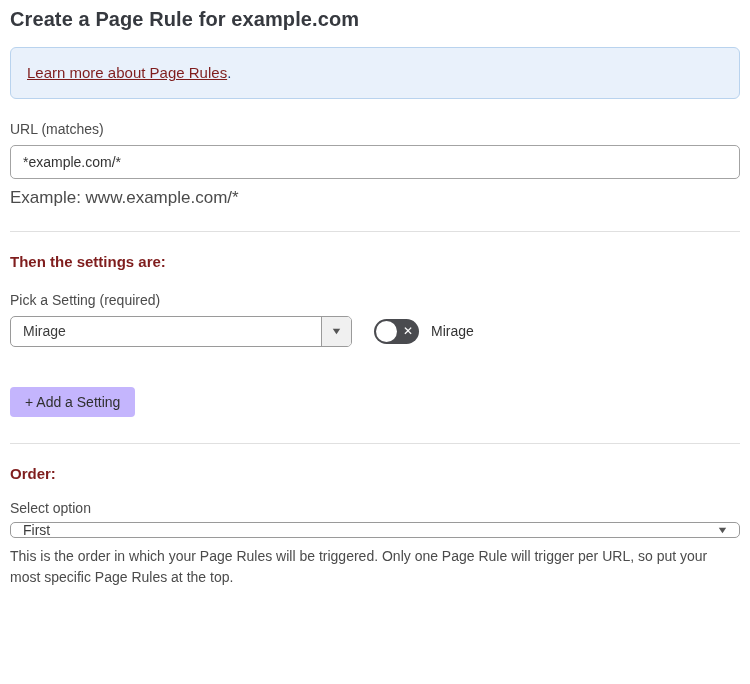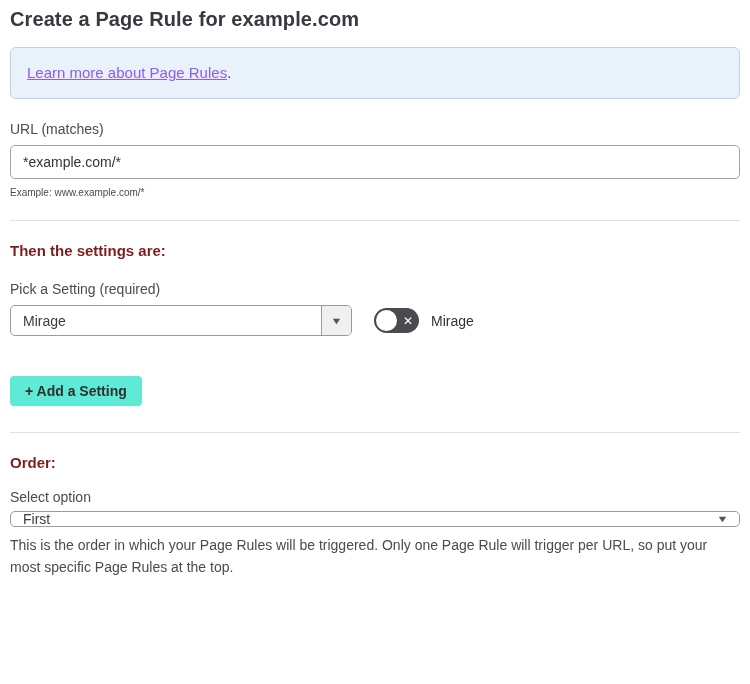--- a/index.html
+++ b/index.html
@@ -27,34 +27,34 @@
     padding: 13px 16px 14px 16px;
     color: #1e3c78;
     font-size: 15px;
     line-height: 1.55;
   }
   .info-box .info-heading {
     font-weight: bold;
     margin-bottom: 3px;
   }
   .info-box .info-link {
-    color: #8b5cf6;
+    color: #7f1d1d;
     text-decoration: underline;
     cursor: pointer;
   }
   .info-box .info-link-suffix { color: #1e3c78; }
 
   
   .field-label {
     font-size: 14px;
     color: #4b4b4b;
     margin-top: 22px;
   }
   .helper-text {
-    font-size: 10px;
+    font-size: 17px;
     color: #4b4b4b;
     margin-top: 6px;
     line-height: 1.5;
   }
 
   
   .text-input {
     margin-top: 8px;
     width: 730px;
     height: 30px;
@@ -162,23 +162,22 @@
     justify-content: center;
     height: 30px;
     padding: 0 15px;
     border: none;
     border-radius: 4px;
     font-family: "Liberation Sans", "DejaVu Sans", sans-serif;
     font-size: 14px;
     cursor: pointer;
   }
   .btn-gray {
-    background: #5eead4;
+    background: #c4b5fd;
     color: #2f2f2f;
-    font-weight: bold;
   }
   .add-setting-btn { margin-top: 40px; }
 
   
   .wide-select {
     margin-top: 6px;
     width: 730px;
     height: 16px;
     border: 1px solid #9a9a9a;
     border-radius: 5px;

